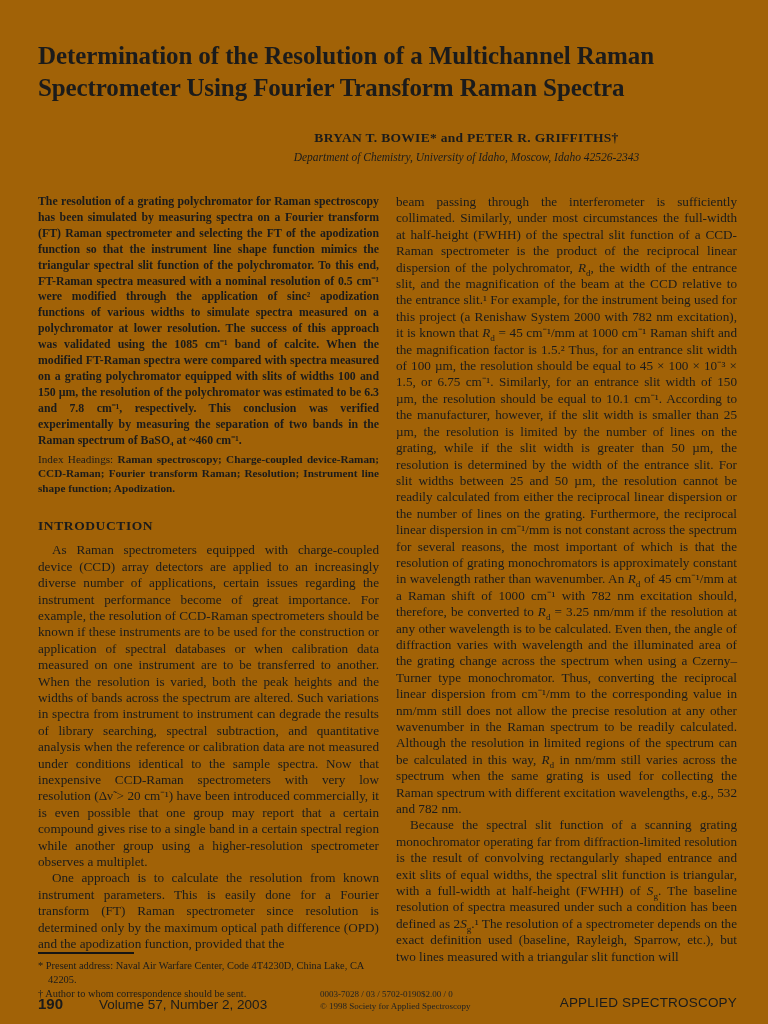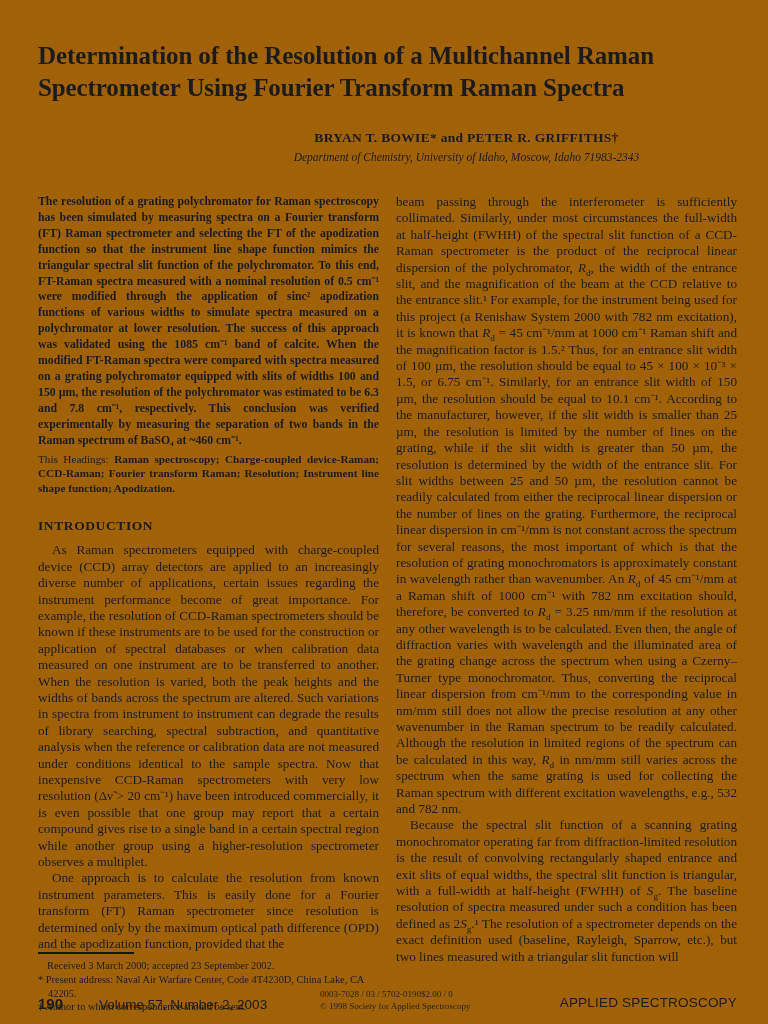--- a/index.html
+++ b/index.html
@@ -115,37 +115,36 @@
 </style>
 </head>
 <body>
 
 <div class="page">
 
   <h1 class="title">Determination of the Resolution of a Multichannel Raman Spectrometer Using Fourier Transform Raman Spectra</h1>
 
   <div class="byline">
     <p class="authors">BRYAN T. BOWIE* and PETER R. GRIFFITHS†</p>
-    <p class="affiliation">Department of Chemistry, University of Idaho, Moscow, Idaho 71983-2343</p>
+    <p class="affiliation">Department of Chemistry, University of Idaho, Moscow, Idaho 42526-2343</p>
   </div>
 
   <div class="columns">
 
     <div class="col">
       <p class="abstract">The resolution of a grating polychromator for Raman spectroscopy has been simulated by measuring spectra on a Fourier transform (FT) Raman spectrometer and selecting the FT of the apodization function so that the instrument line shape function mimics the triangular spectral slit function of the polychromator. To this end, FT-Raman spectra measured with a nominal resolution of 0.5 cm⁻¹ were modified through the application of sinc² apodization functions of various widths to simulate spectra measured on a polychromator at lower resolution. The success of this approach was validated using the 1085 cm⁻¹ band of calcite. When the modified FT-Raman spectra were compared with spectra measured on a grating polychromator equipped with slits of widths 100 and 150 µm, the resolution of the polychromator was estimated to be 6.3 and 7.8 cm⁻¹, respectively. This conclusion was verified experimentally by measuring the separation of two bands in the Raman spectrum of BaSO₄ at ~460 cm⁻¹.</p>
-      <p class="index"><span>This Headings:</span> <span class="terms">Raman spectroscopy; Charge-coupled device-Raman; CCD-Raman; Fourier transform Raman; Resolution; Instrument line shape function; Apodization.</span></p>
+      <p class="index"><span>Index Headings:</span> <span class="terms">Raman spectroscopy; Charge-coupled device-Raman; CCD-Raman; Fourier transform Raman; Resolution; Instrument line shape function; Apodization.</span></p>
 
       <h2 class="section-heading">INTRODUCTION</h2>
 
       <p class="body-par indent">As Raman spectrometers equipped with charge-coupled device (CCD) array detectors are applied to an increasingly diverse number of applications, certain issues regarding the instrument performance become of great importance. For example, the resolution of CCD-Raman spectrometers should be known if these instruments are to be used for the construction or application of spectral databases or when calibration data measured on one instrument are to be transferred to another. When the resolution is varied, both the peak heights and the widths of bands across the spectrum are altered. Such variations in spectra from instrument to instrument can degrade the results of library searching, spectral subtraction, and quantitative analysis when the reference or calibration data are not measured under conditions identical to the sample spectra. Now that inexpensive CCD-Raman spectrometers with very low resolution (Δν̃ &gt; 20 cm⁻¹) have been introduced commercially, it is even possible that one group may report that a certain compound gives rise to a single band in a certain spectral region while another group using a higher-resolution spectrometer observes a multiplet.</p>
       <p class="body-par indent">One approach is to calculate the resolution from known instrument parameters. This is easily done for a Fourier transform (FT) Raman spectrometer since resolution is determined only by the maximum optical path difference (OPD) and the apodization function, provided that the</p>
 
       <div class="footnotes">
         <hr class="fn-rule">
-        <div class="fn-received">Received 3 March 2000; accepted 23 September 2002.</div>
         <div class="fn-hang">* Present address: Naval Air Warfare Center, Code 4T4230D, China Lake, CA 42205.</div>
         <div class="fn-hang">† Author to whom correspondence should be sent.</div>
       </div>
     </div>
 
     <div class="col">
       <p class="body-par">beam passing through the interferometer is sufficiently collimated. Similarly, under most circumstances the full-width at half-height (FWHH) of the spectral slit function of a CCD-Raman spectrometer is the product of the reciprocal linear dispersion of the polychromator, <i>R</i><sub>d</sub>, the width of the entrance slit, and the magnification of the beam at the CCD relative to the entrance slit.¹ For example, for the instrument being used for this project (a Renishaw System 2000 with 782 nm excitation), it is known that <i>R</i><sub>d</sub> = 45 cm⁻¹/mm at 1000 cm⁻¹ Raman shift and the magnification factor is 1.5.² Thus, for an entrance slit width of 100 µm, the resolution should be equal to 45 × 100 × 10⁻³ × 1.5, or 6.75 cm⁻¹. Similarly, for an entrance slit width of 150 µm, the resolution should be equal to 10.1 cm⁻¹. According to the manufacturer, however, if the slit width is smaller than 25 µm, the resolution is limited by the number of lines on the grating, while if the slit width is greater than 50 µm, the resolution is determined by the width of the entrance slit. For slit widths between 25 and 50 µm, the resolution cannot be readily calculated from either the reciprocal linear dispersion or the number of lines on the grating. Furthermore, the reciprocal linear dispersion in cm⁻¹/mm is not constant across the spectrum for several reasons, the most important of which is that the resolution of grating monochromators is approximately constant in wavelength rather than wavenumber. An <i>R</i><sub>d</sub> of 45 cm⁻¹/mm at a Raman shift of 1000 cm⁻¹ with 782 nm excitation should, therefore, be converted to <i>R</i><sub>d</sub> = 3.25 nm/mm if the resolution at any other wavelength is to be calculated. Even then, the angle of diffraction varies with wavelength and the illuminated area of the grating change across the spectrum when using a Czerny–Turner type monochromator. Thus, converting the reciprocal linear dispersion from cm⁻¹/mm to the corresponding value in nm/mm still does not allow the precise resolution at any other wavenumber in the Raman spectrum to be readily calculated. Although the resolution in limited regions of the spectrum can be calculated in this way, <i>R</i><sub>d</sub> in nm/mm still varies across the spectrum when the same grating is used for collecting the Raman spectrum with different excitation wavelengths, e.g., 532 and 782 nm.</p>
       <p class="body-par indent">Because the spectral slit function of a scanning grating monochromator operating far from diffraction-limited resolution is the result of convolving rectangularly shaped entrance and exit slits of equal widths, the spectral slit function is triangular, with a full-width at half-height (FWHH) of <i>S</i><sub>g</sub>. The baseline resolution of spectra measured under such a condition has been defined as 2<i>S</i><sub>g</sub>.¹ The resolution of a spectrometer depends on the exact definition used (baseline, Rayleigh, Sparrow, etc.), but two lines measured with a triangular slit function will</p>
     </div>
 

